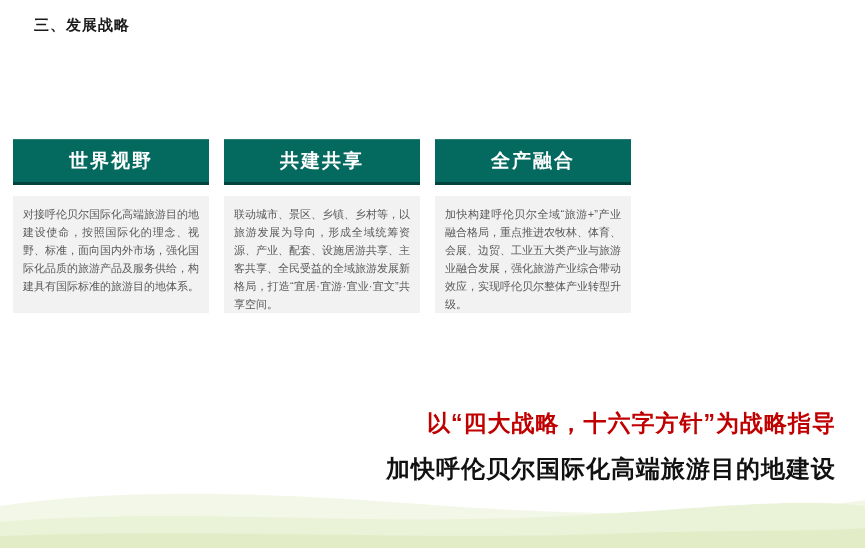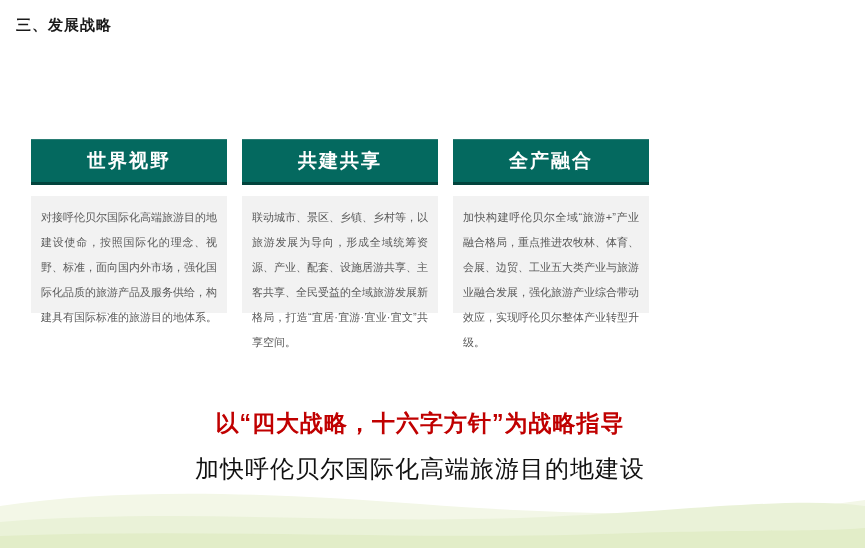--- a/index.html
+++ b/index.html
@@ -10,30 +10,30 @@
     position: relative;
     overflow: hidden;
   }
   .slide {
     position: absolute;
     inset: 0;
     background: #ffffff;
   }
   .slide-title {
     position: absolute;
-    left: 16px;
+    left: 34px;
     top: 16px;
     font-size: 15px;
     font-weight: bold;
     color: #1a1a1a;
     letter-spacing: 1px;
   }
   .pillars {
     position: absolute;
-    left: 31px;
+    left: 13px;
     top: 139px;
     width: 829px;
     display: flex;
     gap: 15px;
   }
   .pillar {
     width: 196px;
   }
   .pillar-header {
     height: 46px;
@@ -47,41 +47,41 @@
     align-items: center;
     justify-content: center;
     letter-spacing: 2px;
     margin-bottom: 11px;
   }
   .pillar-body {
     height: 117px;
     background: #f2f2f2;
     color: #595959;
     font-size: 11px;
-    line-height: 25px;
+    line-height: 18px;
     padding: 9px 10px;
     text-align: justify;
   }
   .headline-block {
     position: absolute;
-    left: 10px;
+    left: 16px;
     top: 408px;
     width: 820px;
-    text-align: center;
+    text-align: right;
   }
   .headline-red {
     font-size: 23px;
     font-weight: bold;
     color: #c00000;
     letter-spacing: 1px;
     margin-bottom: 14px;
   }
   .headline-black {
     font-size: 24px;
-    font-weight: normal;
+    font-weight: bold;
     color: #111111;
     letter-spacing: 1px;
   }
   .hills {
     position: absolute;
     left: 0;
     bottom: 0;
     width: 865px;
     height: 70px;
     pointer-events: none;

